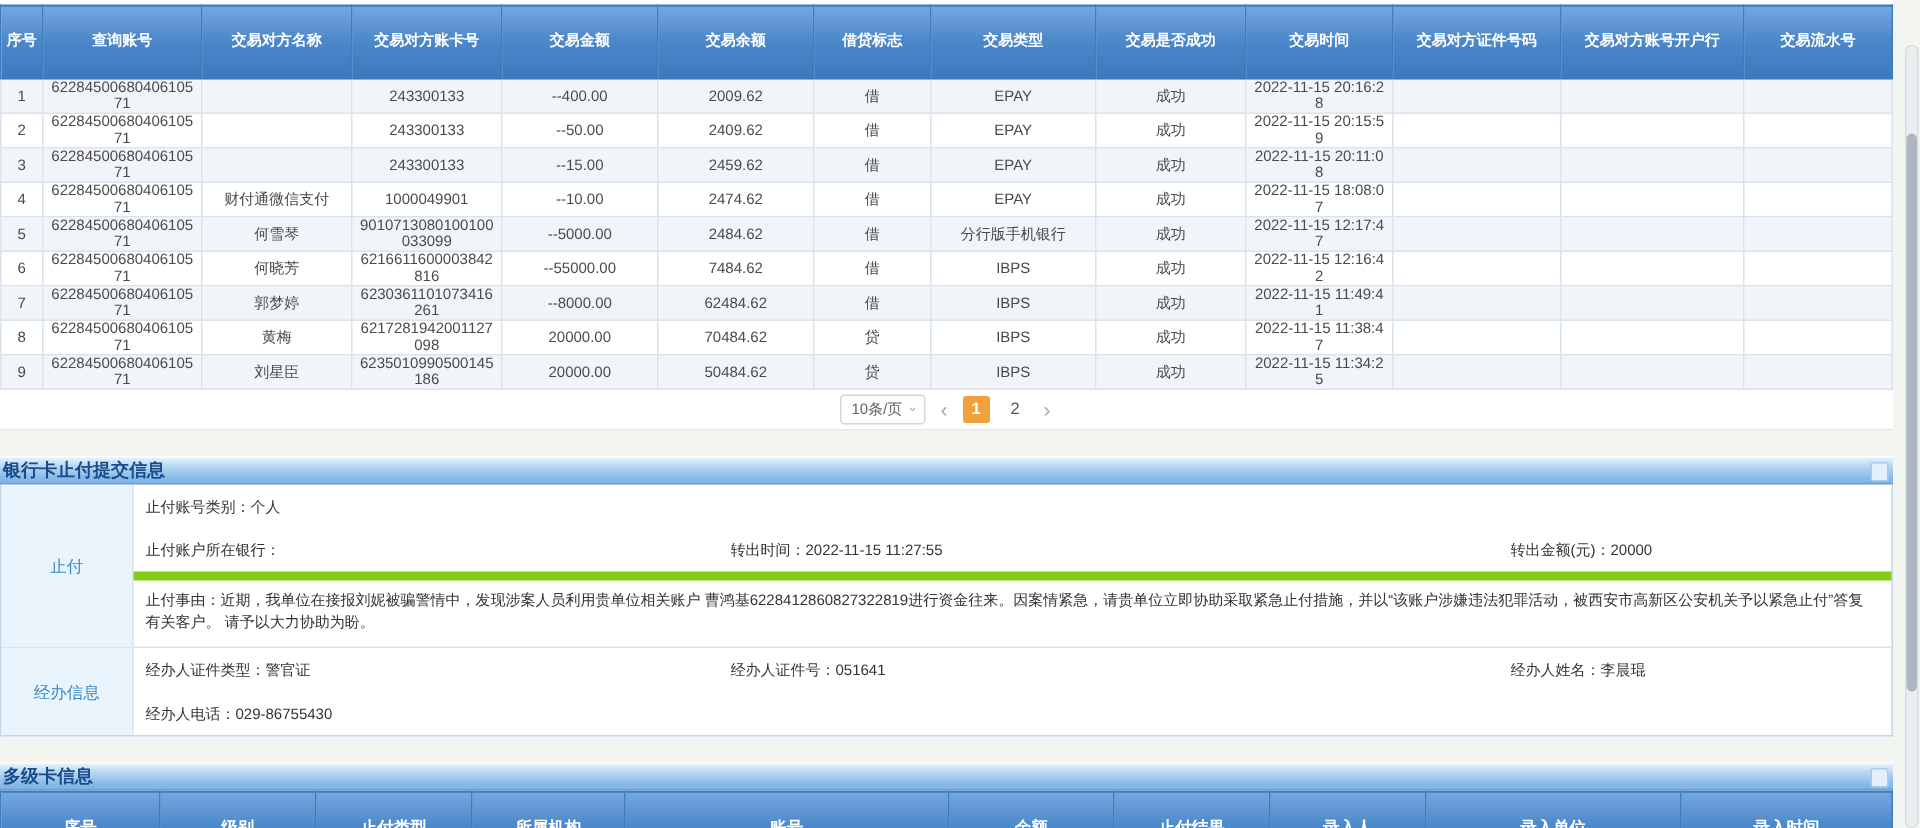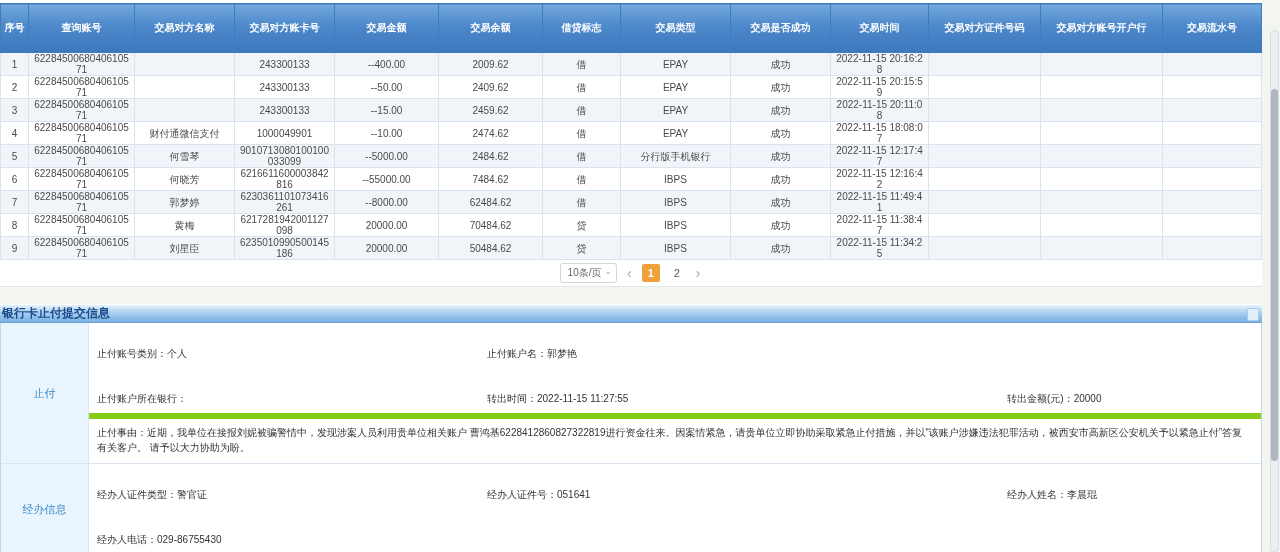--- a/index.html
+++ b/index.html
@@ -45,21 +45,21 @@
   .section-bar .title { font-size:12px; font-weight:bold; color:#1a4b8c; padding-left:2px; letter-spacing:0px; }
   .collapse-box { position:absolute; right:3px; top:3px; width:12px; height:13px; background:#e3f0fb; border:1px solid #a9cbe9; border-radius:2px; cursor:pointer; }
 
   
   .panel { background:#fff; border:1px solid #c3d6e8; border-top:none; font-size:10px; color:#333; }
   .group { display:flex; }
   .group + .group { border-top:1px solid #d9e4ef; }
   .group-label { width:88px; background:#e9f4fd; border-right:1px solid #d4e6f5; color:#3a87c8; display:flex; align-items:center; justify-content:center; font-size:11px; }
   .group-content { flex:1; min-width:0; }
   .field-row { display:grid; grid-template-columns:390px 520px 1fr; padding:8px 6px 7px 8px; }
-  .field-row .field { white-space:nowrap; overflow:hidden;margin-top:16px; }
+  .field-row .field { white-space:nowrap; overflow:hidden; }
   .reason { border-top:6px solid #84cc16; padding:6px 10px 8px 8px; line-height:15px; word-break:break-all; }
 
   
   #cardTable { font-size:11px; }
   #cardTable thead th { height:23px; }
   #cardTable td { height:23px; line-height:12px; padding:1px 4px; color:#4a4a4a; }
   #cardTable tbody tr:nth-child(odd) td { background:#f1f5f9; }
   #cardTable tbody tr:nth-child(even) td { background:#ffffff; }
 
   
@@ -259,21 +259,20 @@
     <div class="section-bar">
       <span class="title">银行卡止付提交信息</span>
       <span class="collapse-box"></span>
     </div>
     <div class="panel">
       <div class="group">
         <div class="group-label">止付</div>
         <div class="group-content">
           <div class="field-row">
             <span class="field">止付账号类别：个人</span>
-            <span class="field">止付账户名：郭梦艳</span>
           </div>
           <div class="field-row">
             <span class="field">止付账户所在银行：</span>
             <span class="field">转出时间：2022-11-15 11:27:55</span>
             <span class="field">转出金额(元)：20000</span>
           </div>
           <div class="reason">止付事由：近期，我单位在接报刘妮被骗警情中，发现涉案人员利用贵单位相关账户 曹鸿基6228412860827322819进行资金往来。因案情紧急，请贵单位立即协助采取紧急止付措施，并以“该账户涉嫌违法犯罪活动，被西安市高新区公安机关予以紧急止付”答复有关客户。 请予以大力协助为盼。</div>
         </div>
       </div>
       <div class="group">

